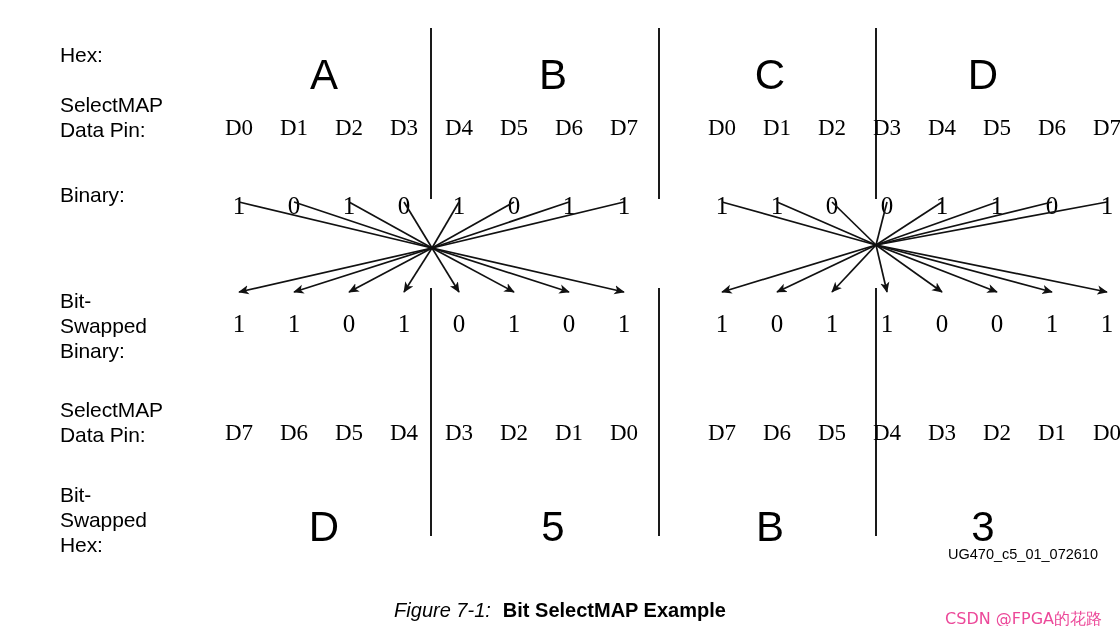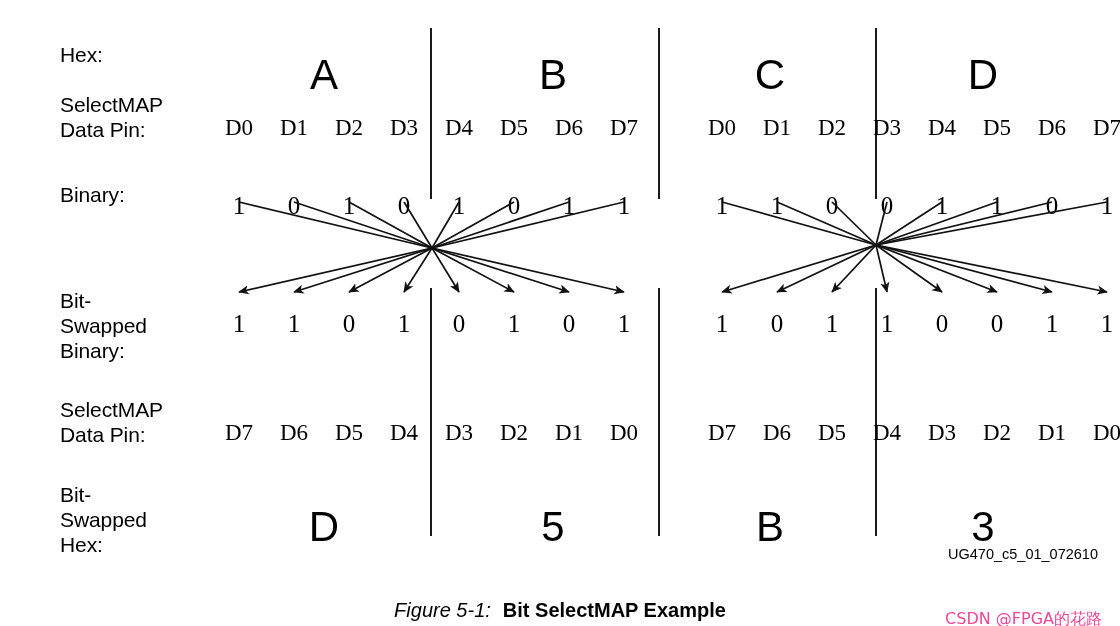--- a/index.html
+++ b/index.html
@@ -258,18 +258,18 @@
   <div id="swapped-hex-row">
       <div class="hex-char" style="left: 294px; top: 490px;">D</div>
       <div class="hex-char" style="left: 523px; top: 490px;">5</div>
       <div class="hex-char" style="left: 740px; top: 490px;">B</div>
       <div class="hex-char" style="left: 953px; top: 490px;">3</div>
     </div>
 
   <div id="fig-code">UG470_c5_01_072610</div>
 
   <div id="caption">
-    <span class="fig-num">Figure 5-1:</span><span class="fig-title">Bit SelectMAP Example</span>
+    <span class="fig-num">Figure 7-1:</span><span class="fig-title">Bit SelectMAP Example</span>
   </div>
 
   <div id="watermark">CSDN @FPGA的花路</div>
 
 </div>
 
 </body></html>

